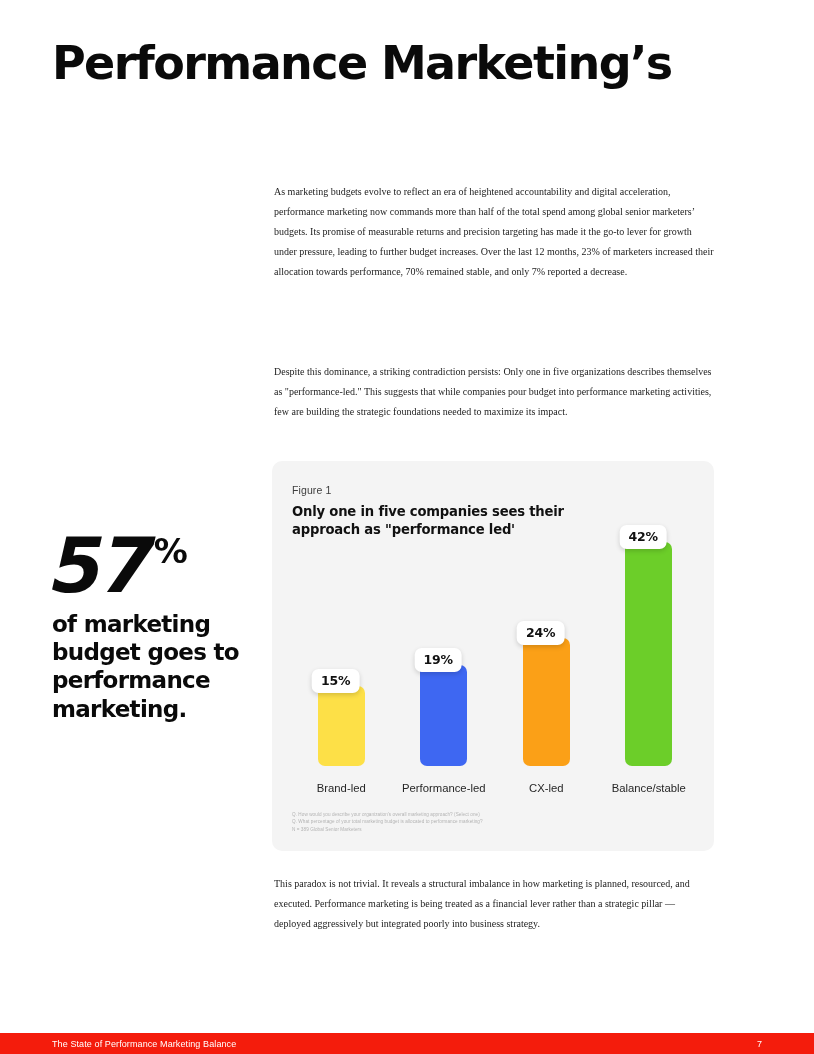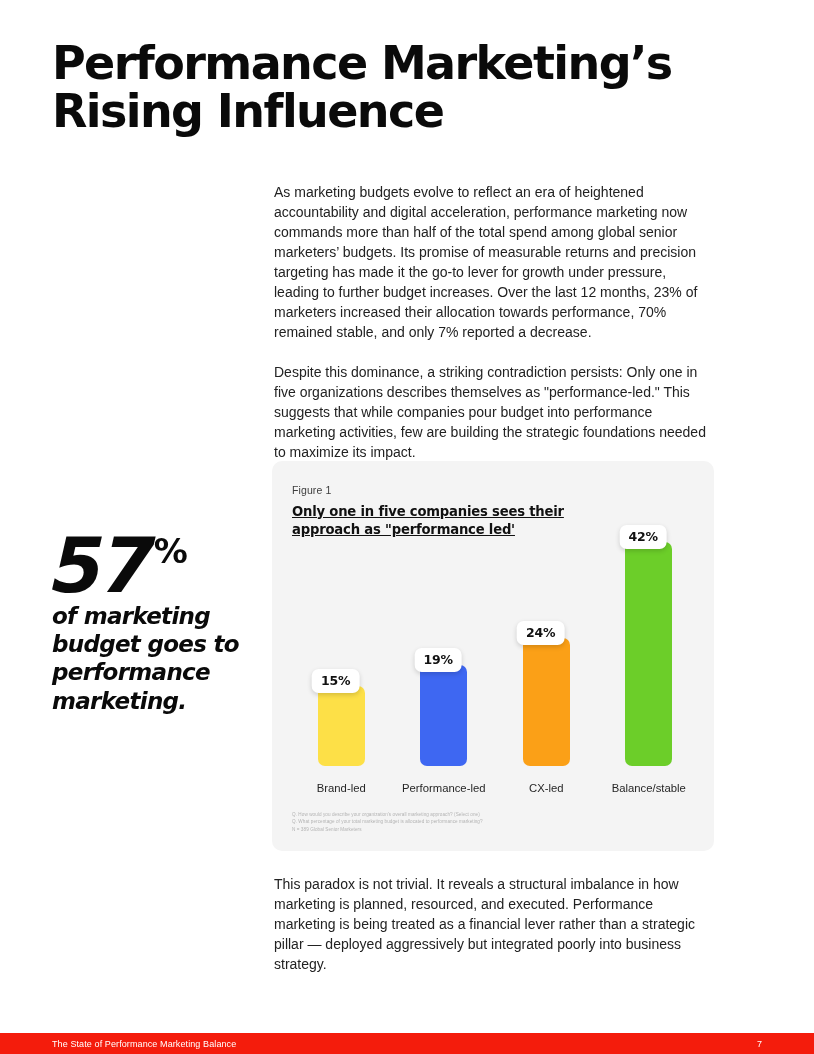--- a/index.html
+++ b/index.html
@@ -60,39 +60,38 @@
     font-style: italic;
     transform: skewX(-2deg);
   }
   .stat-pct {
     font-size: 34px;
     letter-spacing: -1px;
     margin-top: 4px;
     margin-left: 2px;
   }
   .stat-caption {
-    margin-top: 4px;
+    margin-top: 12px;
     font-family: "DejaVu Sans", sans-serif;
     font-weight: 700;
     font-size: 23px;
     line-height: 1.22;
     letter-spacing: -0.7px;
     color: #0a0a0a;
-    font-style: italic;
   }
 
   
   .body-col {
     position: absolute;
     left: 274px;
     width: 440px;
   }
   .para {
-    font-family: Liberation Sans, sans-serif;
-    font-size: 14px;
+    font-family: Liberation Serif, serif;
+    font-size: 10px;
     line-height: 20px;
     color: #222222;
   }
   #para-1 { top: 182px; }
   #para-2 { top: 362px; }
   #para-3 { top: 874px; }
 
   
   .figure-panel {
     position: absolute;
@@ -115,21 +114,20 @@
     position: absolute;
     left: 20px;
     top: 42px;
     width: 330px;
     font-family: "DejaVu Sans", sans-serif;
     font-weight: 700;
     font-size: 13.2px;
     line-height: 1.35;
     color: #111111;
     letter-spacing: -0.2px;
-    text-decoration: underline;
   }
 
   
   .chart {
     position: absolute;
     left: 18px;
     top: 60px;
     right: 14px;
     height: 283px;
   }
@@ -225,21 +223,20 @@
     font-size: 9px;
   }
 </style>
 </head>
 <body>
 
 <div class="page">
 
   <h1 class="headline">
     <span>Performance Marketing’s</span>
-    <span class="l2">Rising Influence</span>
   </h1>
 
   <div class="stat-block">
     <div class="stat-number-row">
       <span class="stat-number">57</span>
       <span class="stat-pct">%</span>
     </div>
     <div class="stat-caption">of marketing budget goes to performance marketing.</div>
   </div>
 

